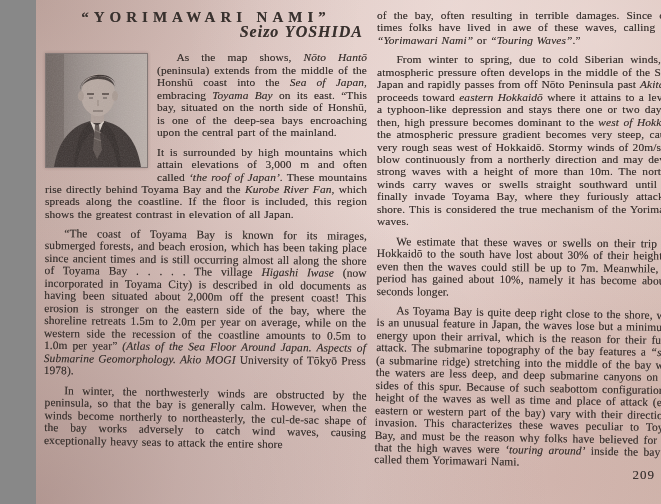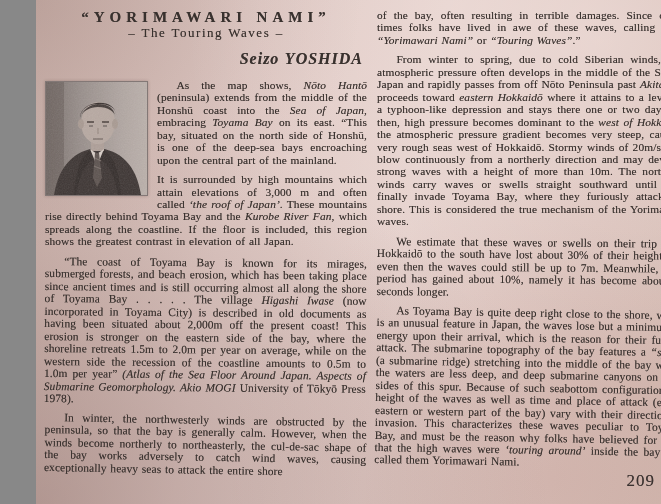--- a/index.html
+++ b/index.html
@@ -31,31 +31,30 @@
   .author{text-align:right;font-style:italic;font-weight:bold;font-size:16px;
     letter-spacing:1px;padding-right:4px;margin:0 0 13px 0;}
   .body p{margin:0 0 7px 0;}
   .body p.indent{text-indent:1.7em;}
   .body p:nth-of-type(3){transform:rotate(0.5deg);transform-origin:left top;}
   .body p:nth-of-type(4){transform:rotate(1deg);transform-origin:left top;}
   .it{font-style:italic;}
   .photo{float:left;width:101px;height:113px;margin:2px 9px 3px 0;
     border:1px solid rgba(90,70,65,0.35);box-shadow:0 0 3px rgba(80,55,50,0.3);
     background:#9a9492;}
-  .pageno{position:absolute;right:42px;bottom:13px;font-size:17px;letter-spacing:1px;
+  .pageno{position:absolute;right:42px;bottom:21px;font-size:13px;letter-spacing:1px;
     color:#3a3230;text-shadow:0 0 0.6px rgba(56,47,44,0.5);}
 </style>
 </head>
 <body>
 
 <div id="page">
 
   <div class="col col-left">
     <div class="title">“YORIMAWARI NAMI”</div>
-    <div class="subtitle">– The Touring Waves –</div>
     <div class="author">Seizo YOSHIDA</div>
 
     <div class="body">
       <svg class="photo" viewBox="0 0 101 113" width="101" height="113" xmlns="http://www.w3.org/2000/svg" title="black-and-white portrait of the author Seizo Yoshida">
         <defs>
           <linearGradient id="bgGrad" x1="0" y1="0" x2="1" y2="0">
             <stop offset="0" stop-color="#6e6966"></stop>
             <stop offset="0.35" stop-color="#8f8a87"></stop>
             <stop offset="0.75" stop-color="#aba5a1"></stop>
             <stop offset="1" stop-color="#b7b1ac"></stop>

